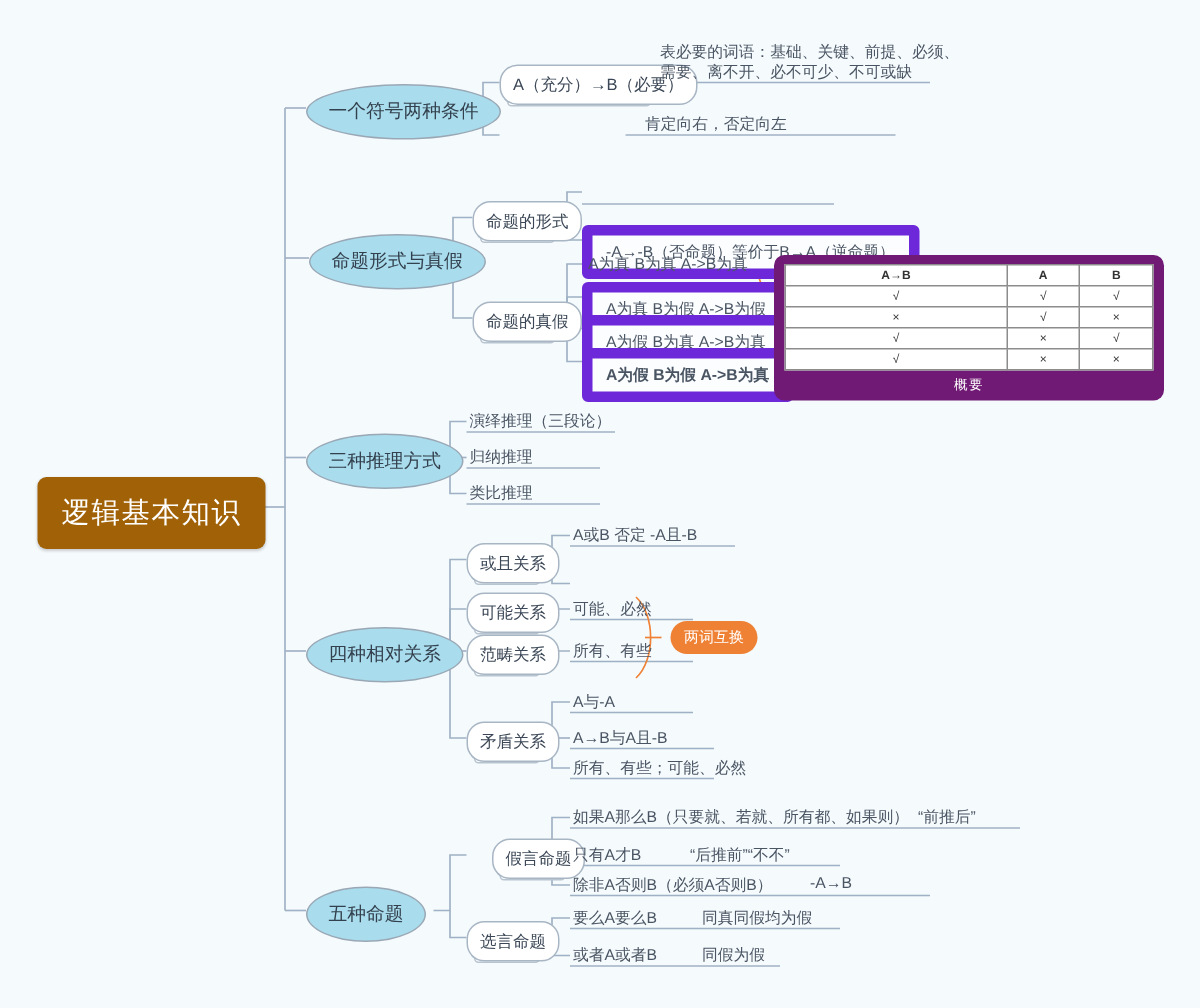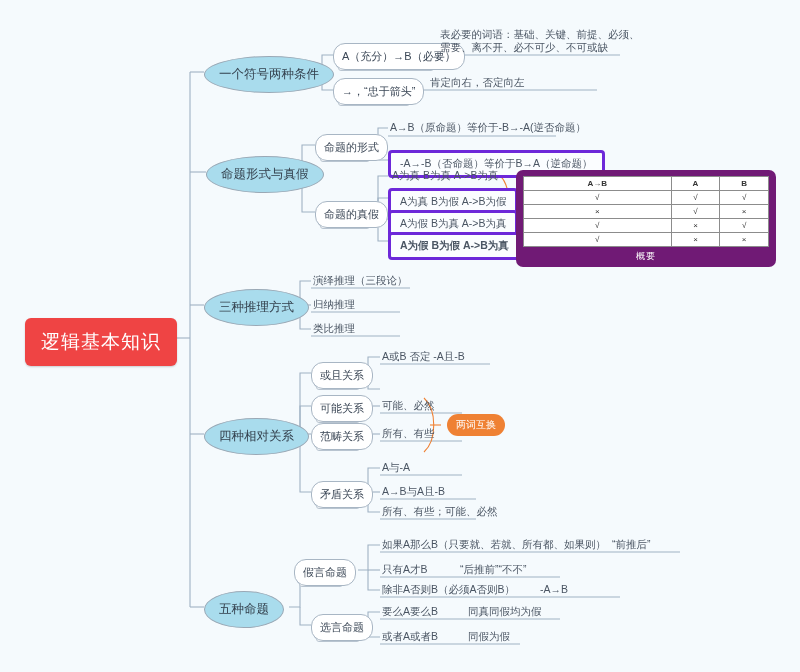--- a/index.html
+++ b/index.html
@@ -10,21 +10,21 @@
     overflow: hidden;
     position: relative;
   }
   #canvas { position: absolute; inset: 0; }
   svg.links { position: absolute; inset: 0; width: 800px; height: 672px; pointer-events: none; }
 
   .node { position: absolute; }
 
   
   .root {
-    background: #ef4444;
+    background: #a16207;
     color: #ffffff;
     border-radius: 6px;
     font-size: 19px;
     letter-spacing: 1px;
     padding: 11px 16px;
     text-align: center;
     white-space: nowrap;
     box-shadow: 0 1px 2px rgba(0,0,0,.18);
   }
 
@@ -67,21 +67,21 @@
     position: absolute;
     color: #4a5563;
     font-size: 10.5px;
     white-space: nowrap;
     padding-bottom: 2px;
   }
 
   
   .leafbox {
     position: absolute;
-    border: 3px solid #6d28d9;
+    border: 7px solid #6d28d9;
     border-radius: 4px;
     background: #fbfdff;
     color: #4a5563;
     font-size: 10.5px;
     white-space: nowrap;
     padding: 4px 9px;
   }
 
   
   .tablecard {
@@ -216,35 +216,29 @@
   <div class="node ell" style="left:204px; top:56px;">一个符号两种条件</div>
 
   <div class="stack" style="left:333px; top:43px;">
     <div class="sheet s3" style="width:96px; height:22px;"></div>
     <div class="sheet s2" style="width:96px; height:22px;"></div>
     <div class="front">A（充分）→B（必要）</div>
   </div>
   <div class="leaf" style="left:440px; top:41px;">需要、离不开、必不可少、不可或缺</div>
   <div class="leaf" style="left:440px; top:28px;">表必要的词语：基础、关键、前提、必须、</div>
 
-  <div class="stack" style="left:333px; top:78px;">
-    <div class="sheet s3" style="width:72px; height:22px;"></div>
-    <div class="sheet s2" style="width:72px; height:22px;"></div>
-    <div class="front">→，“忠于箭头”</div>
-  </div>
   <div class="leaf" style="left:430px; top:76px;">肯定向右，否定向左</div>
 
   <div class="node ell" style="left:206px; top:156px;">命题形式与真假</div>
 
   <div class="stack" style="left:315px; top:134px;">
     <div class="sheet s3" style="width:50px; height:22px;"></div>
     <div class="sheet s2" style="width:50px; height:22px;"></div>
     <div class="front">命题的形式</div>
   </div>
-  <div class="leaf" style="left:390px; top:121px;">A→B（原命题）等价于-B→-A(逆否命题）</div>
   <div class="leafbox" style="left:388px; top:150px;">-A→-B（否命题）等价于B→A（逆命题）</div>
 
   <div class="stack" style="left:315px; top:201px;">
     <div class="sheet s3" style="width:50px; height:22px;"></div>
     <div class="sheet s2" style="width:50px; height:22px;"></div>
     <div class="front">命题的真假</div>
   </div>
   <div class="leaf" style="left:392px; top:169px;">A为真 B为真 A-&gt;B为真</div>
   <div class="leafbox" style="left:388px; top:188px;">A为真 B为假 A-&gt;B为假</div>
   <div class="leafbox" style="left:388px; top:210px;">A为假 B为真 A-&gt;B为真</div>
@@ -319,21 +313,21 @@
     <div class="sheet s3" style="width:44px; height:22px;"></div>
     <div class="sheet s2" style="width:44px; height:22px;"></div>
     <div class="front">矛盾关系</div>
   </div>
   <div class="leaf" style="left:382px; top:461px;">A与-A</div>
   <div class="leaf" style="left:382px; top:485px;">A→B与A且-B</div>
   <div class="leaf" style="left:382px; top:505px;">所有、有些；可能、必然</div>
 
   <div class="node ell" style="left:204px; top:591px;">五种命题</div>
 
-  <div class="stack" style="left:294px; top:559px;">
+  <div class="stack" style="left:328px; top:559px;">
     <div class="sheet s3" style="width:44px; height:22px;"></div>
     <div class="sheet s2" style="width:44px; height:22px;"></div>
     <div class="front">假言命题</div>
   </div>
   <div class="leaf" style="left:382px; top:538px;">如果A那么B（只要就、若就、所有都、如果则）</div>
   <div class="leaf" style="left:612px; top:538px;">“前推后”</div>
   <div class="leaf" style="left:382px; top:563px;">只有A才B</div>
   <div class="leaf" style="left:460px; top:563px;">“后推前”“不不”</div>
   <div class="leaf" style="left:382px; top:583px;">除非A否则B（必须A否则B）</div>
   <div class="leaf" style="left:540px; top:583px;">-A→B</div>

